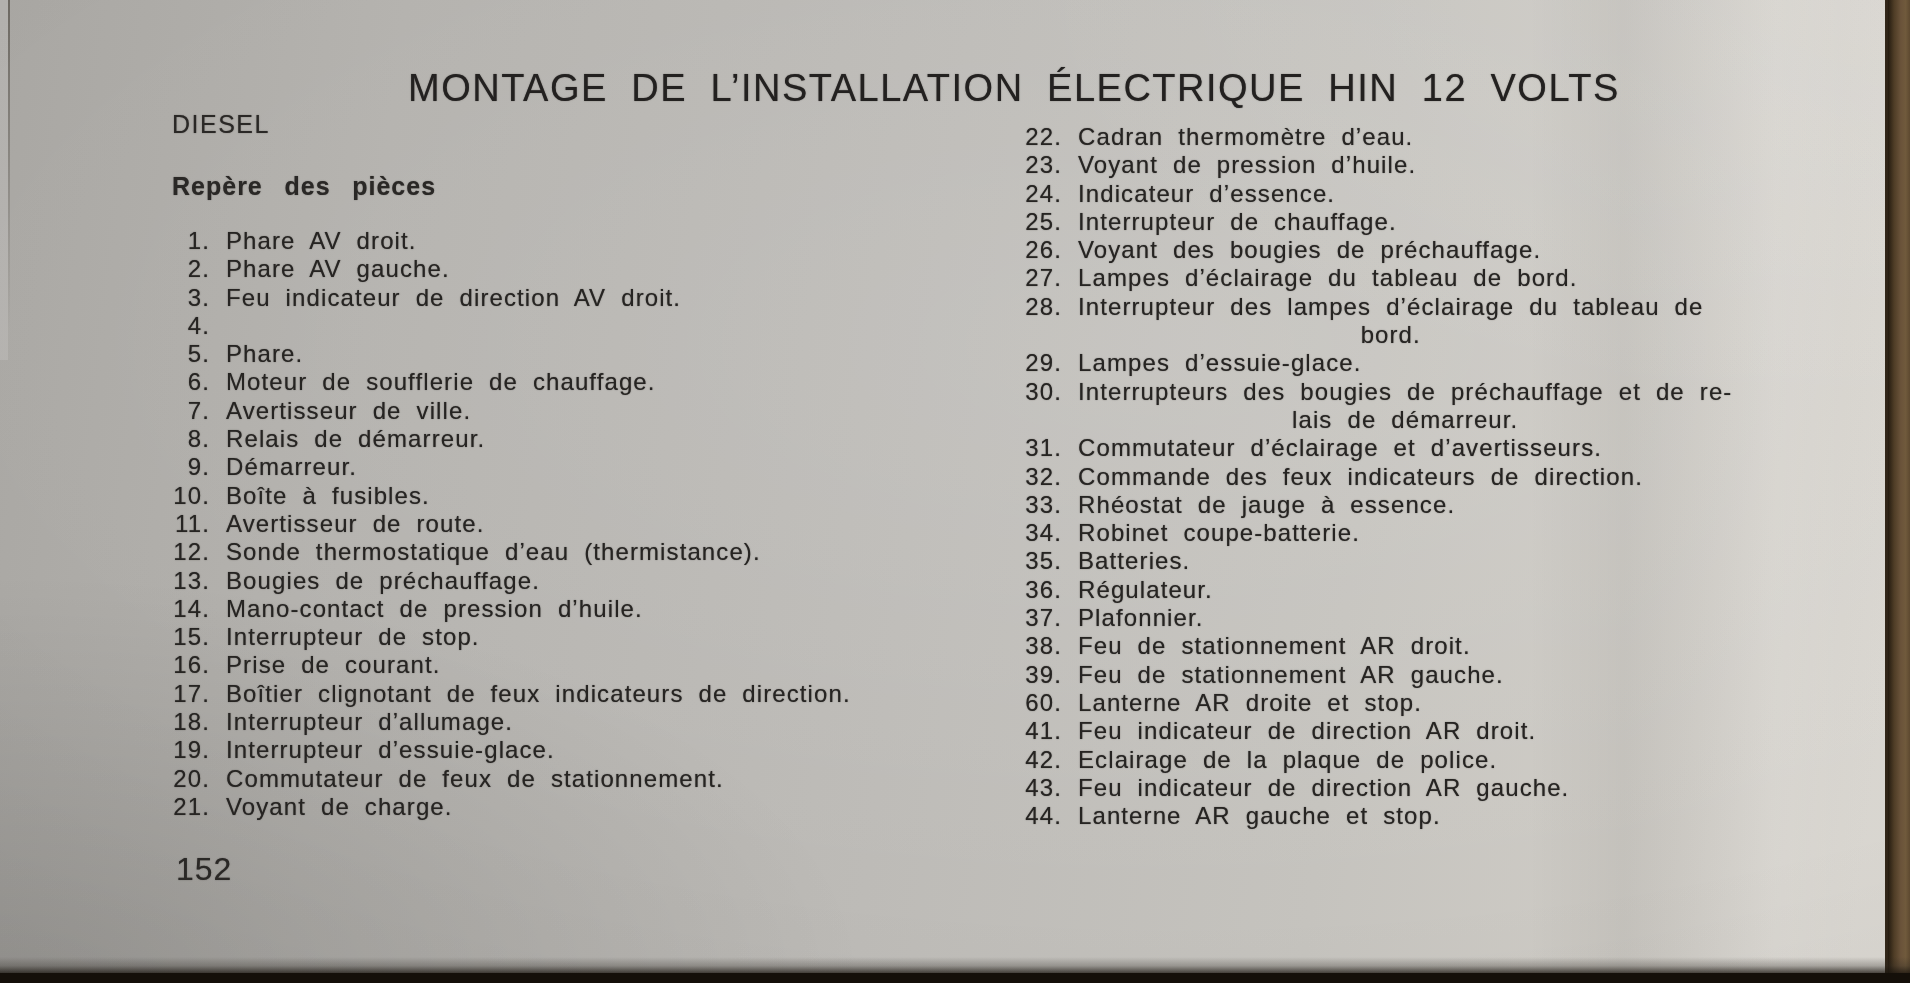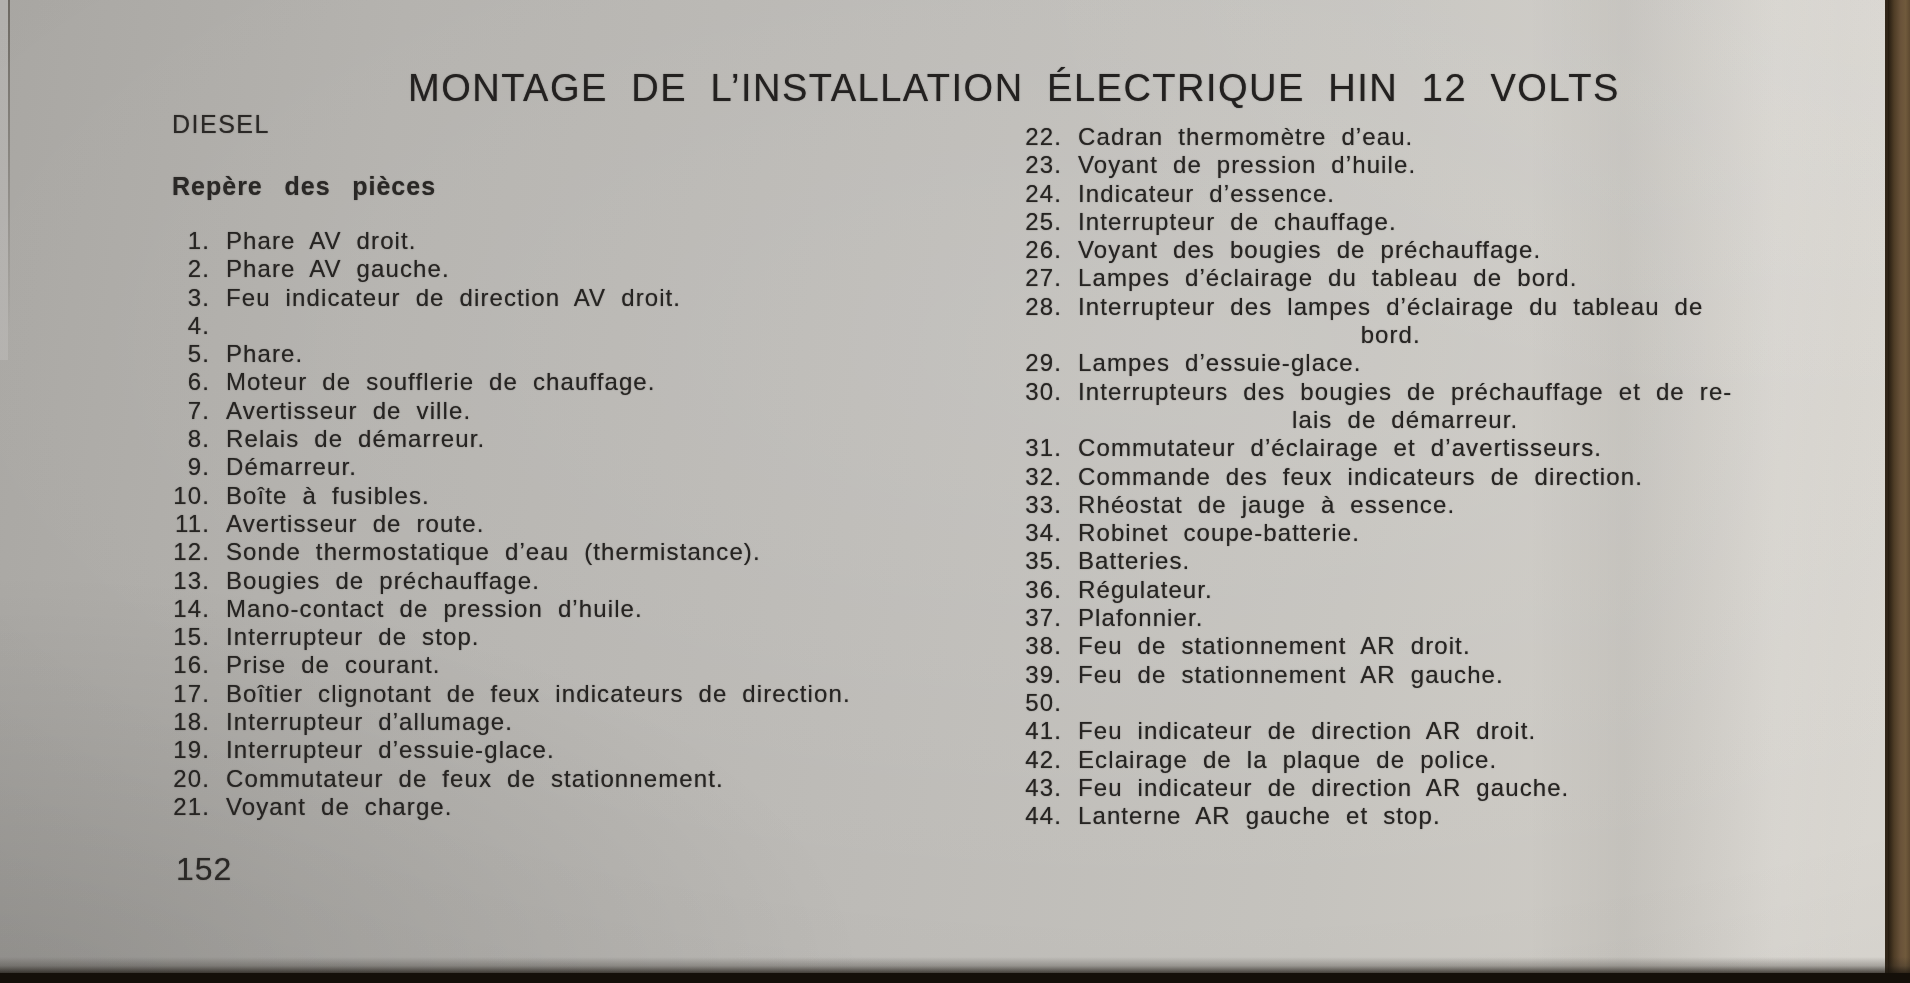--- a/index.html
+++ b/index.html
@@ -272,21 +272,22 @@
         <span class="num">38.</span>
         <span class="txt">Feu de stationnement AR droit.</span>
       </div>
 
       <div class="row">
         <span class="num">39.</span>
         <span class="txt">Feu de stationnement AR gauche.</span>
       </div>
 
       <div class="row">
-        <span class="num">50.</span>
+        <span class="num">60.</span>
+        <span class="txt">Lanterne AR droite et stop.</span>
       </div>
 
       <div class="row">
         <span class="num">41.</span>
         <span class="txt">Feu indicateur de direction AR droit.</span>
       </div>
 
       <div class="row">
         <span class="num">42.</span>
         <span class="txt">Eclairage de la plaque de police.</span>

